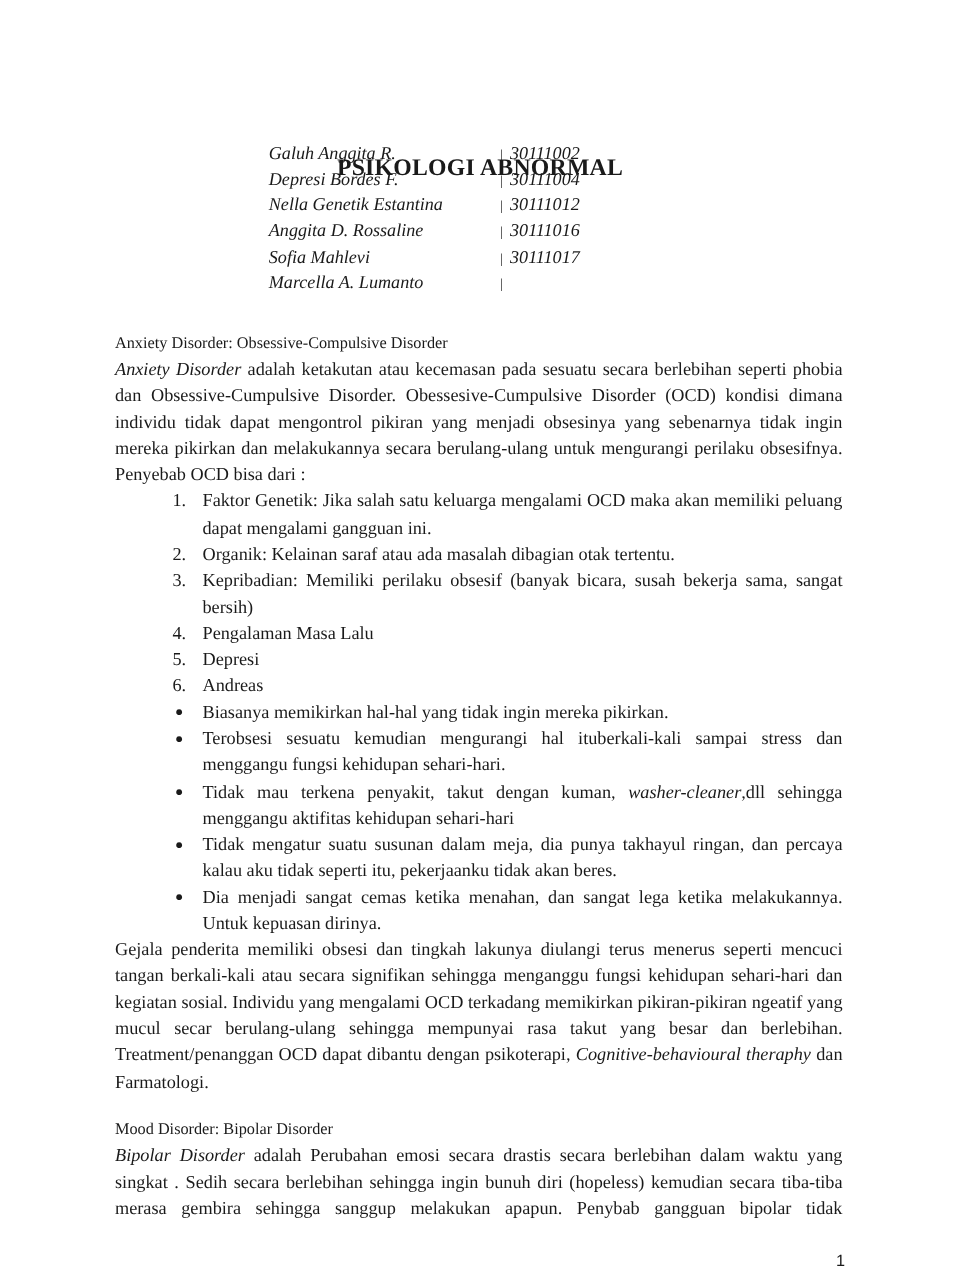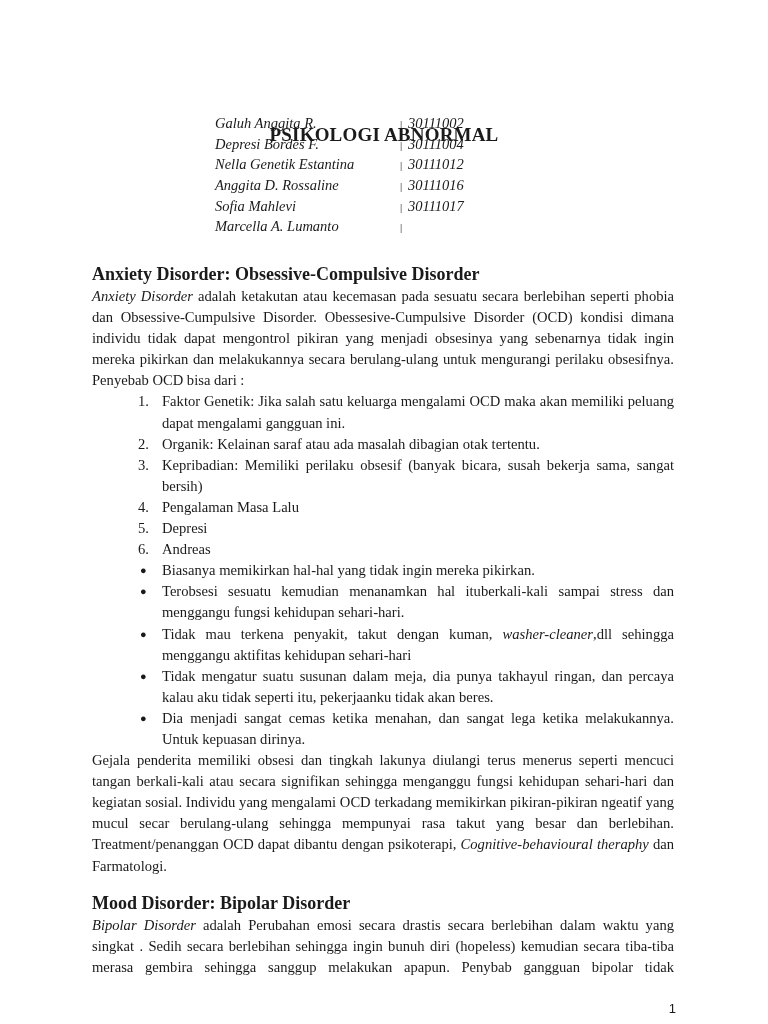--- a/index.html
+++ b/index.html
@@ -12,21 +12,21 @@
     .title {
       position: absolute; top: 91px; left: 0; width: 768px; text-align: center;
       font-size: 19px; font-weight: bold; letter-spacing: 0.2px; margin-top: 33px;
     }
     .authors { position: absolute; top: 115px; left: 215px; }
     .author-row { height: 20.7px; font-size: 14.5px; font-style: italic; position: relative; width: 300px; }
     .author-name { position: absolute; left: 0; font-family: Liberation Serif, serif; }
     .author-sep { position: absolute; left: 185px; font-style: normal; font-size: 11px; top: 3px; }
     .author-id { position: absolute; left: 193px; }
     .content { position: absolute; left: 92px; width: 582px; top: 262px; font-size: 14.6px; line-height: 21.1px; }
-    h2 { font-size: 18px; font-weight: bold; margin: 0 0 0 0; line-height: 24px; }
+    h2 { font-size: 13px; font-weight: normal; margin: 0 0 0 0; line-height: 24px; }
     p { margin: 0; text-align: justify; }
     .just-last { text-align-last: justify; }
     ol, ul { margin: 0; padding: 0; }
     .ol-item, .ul-item { position: relative; padding-left: 70px; text-align: justify; }
     .num { position: absolute; left: 46px; }
     .bullet { position: absolute; left: 48px; font-size: 11px; }
     .section2 { margin-top: 14px; }
     .page-number { position: absolute; right: 92px; top: 1001px; font-size: 13px; font-family: "Liberation Sans", sans-serif; }
     i { font-style: italic; }
   </style>
@@ -78,21 +78,21 @@
       <li class="ol-item" style="list-style:none"><span class="num">2.</span><span>Organik: Kelainan saraf atau ada masalah dibagian otak tertentu.</span></li>
       <li class="ol-item" style="list-style:none"><span class="num">3.</span><span>Kepribadian: Memiliki perilaku obsesif (banyak bicara, susah bekerja sama, sangat bersih)</span></li>
       <li class="ol-item" style="list-style:none"><span class="num">4.</span><span>Pengalaman Masa Lalu</span></li>
       <li class="ol-item" style="list-style:none"><span class="num">5.</span><span>Depresi</span></li>
       <li class="ol-item" style="list-style:none"><span class="num">6.</span><span>Andreas</span></li>
     </ol>
 
 
     <ul>
       <li class="ul-item" style="list-style:none"><span class="bullet">●</span><span>Biasanya memikirkan hal-hal yang tidak ingin mereka pikirkan.</span></li>
-      <li class="ul-item" style="list-style:none"><span class="bullet">●</span><span>Terobsesi sesuatu kemudian menanamkan hal ituberkali-kali sampai stress dan menggangu fungsi kehidupan sehari-hari.</span></li>
+      <li class="ul-item" style="list-style:none"><span class="bullet">●</span><span>Terobsesi sesuatu kemudian mengurangi hal ituberkali-kali sampai stress dan menggangu fungsi kehidupan sehari-hari.</span></li>
       <li class="ul-item" style="list-style:none"><span class="bullet">●</span><span>Tidak mau terkena penyakit, takut dengan kuman, </span><i>washer-cleaner</i><span>,dll sehingga menggangu aktifitas kehidupan sehari-hari</span></li>
       <li class="ul-item" style="list-style:none"><span class="bullet">●</span><span>Tidak mengatur suatu susunan dalam meja, dia punya takhayul ringan, dan percaya kalau aku tidak seperti itu, pekerjaanku tidak akan beres.</span></li>
       <li class="ul-item" style="list-style:none"><span class="bullet">●</span><span>Dia menjadi sangat cemas ketika menahan, dan sangat lega ketika melakukannya. Untuk kepuasan dirinya.</span></li>
     </ul>
 
     <p><span>Gejala penderita memiliki obsesi dan tingkah lakunya diulangi terus menerus seperti mencuci tangan berkali-kali atau secara signifikan sehingga menganggu fungsi kehidupan sehari-hari dan kegiatan sosial. Individu yang mengalami OCD terkadang memikirkan pikiran-pikiran ngeatif yang mucul secar berulang-ulang sehingga mempunyai rasa takut yang besar dan berlebihan. Treatment/penanggan OCD dapat dibantu dengan psikoterapi, </span><i>Cognitive-behavioural theraphy</i><span> dan Farmatologi.</span></p>
 
     <div class="section2">
       <h2>Mood Disorder: Bipolar Disorder</h2>
       <p class="just-last"><i>Bipolar Disorder</i><span> adalah Perubahan emosi secara drastis secara berlebihan  dalam waktu yang singkat . Sedih secara berlebihan sehingga ingin bunuh diri (hopeless) kemudian secara tiba-tiba merasa gembira sehingga sanggup melakukan apapun. Penybab gangguan bipolar tidak</span></p>

